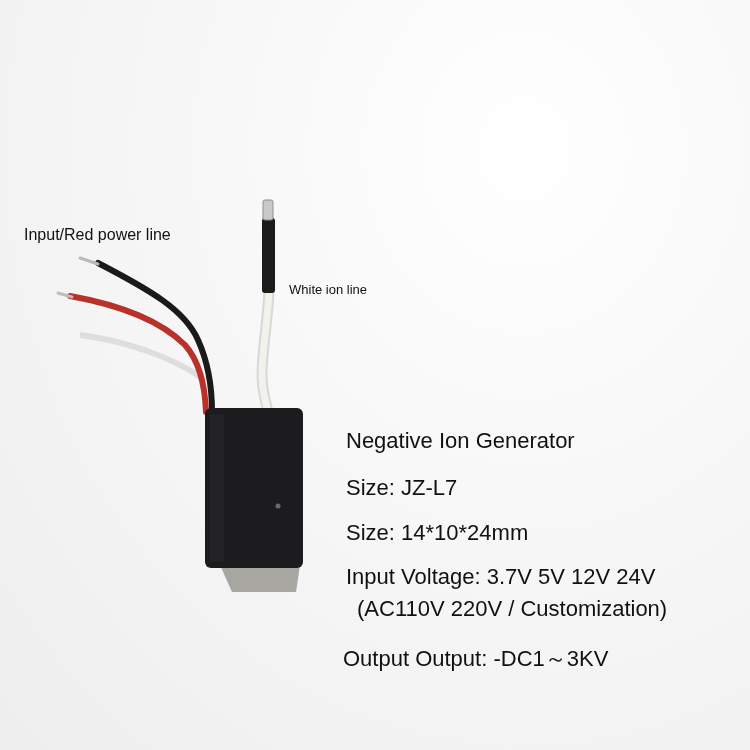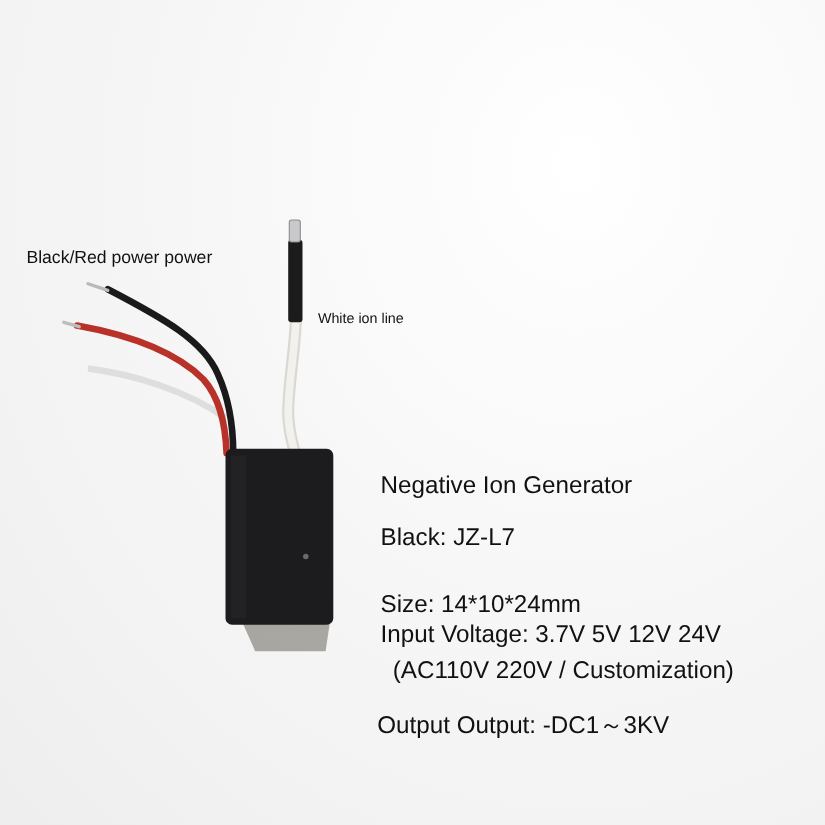--- a/index.html
+++ b/index.html
@@ -15,21 +15,21 @@
     }
     .label {
       position: absolute; color: #111; white-space: nowrap; margin: 0;
     }
     .lbl-power { left: 24px; top: 226px; font-size: 16px; }
     .lbl-ion { left: 289px; top: 282px; font-size: 13px; }
     .spec { position: absolute; left: 346px; top: 428px; color: #111; }
     .spec div { font-size: 22px; white-space: nowrap; position: absolute; left: 0; }
     .spec .s0 { top: 0; }
     .spec .s1 { top: 47px; }
-    .spec .s2 { top: 108px; }
+    .spec .s2 { top: 92px; }
     .spec .s3 { top: 136px; }
     .spec .s4 { top: 168px; left: 11px; }
     .spec .s5 { top: 216px; left: -3px; }
     svg.photo { position: absolute; left: 0; top: 0; }
   </style>
 </head>
 <body>
 
 <div class="scene"></div>
 
@@ -56,23 +56,23 @@
 
   <path d="M220 565 L300 565 L296 592 L232 592 Z" fill="#8f8c86" opacity="0.75"></path>
 
   <g>
     <rect x="205" y="408" width="98" height="160" rx="6" fill="#1c1c1e"></rect>
     <rect x="210" y="414" width="14" height="148" fill="#252527" opacity="0.7"></rect>
     <circle cx="278" cy="506" r="2.5" fill="#6a6a6c"></circle>
   </g>
 </svg>
 
-<p class="label lbl-power">Black/Red power power</p>
+<p class="label lbl-power">Input/Red power line</p>
 <p class="label lbl-ion">White ion line</p>
 
 <div class="spec">
   <div class="s0">Negative Ion Generator</div>
-  <div class="s1">Black: JZ-L7</div>
+  <div class="s1">Size: JZ-L7</div>
   <div class="s2">Size: 14*10*24mm</div>
   <div class="s3">Input Voltage:  3.7V 5V 12V 24V</div>
   <div class="s4">(AC110V 220V / Customization)</div>
   <div class="s5">Output Output:  -DC1～3KV</div>
 </div>
 
 </body></html>

